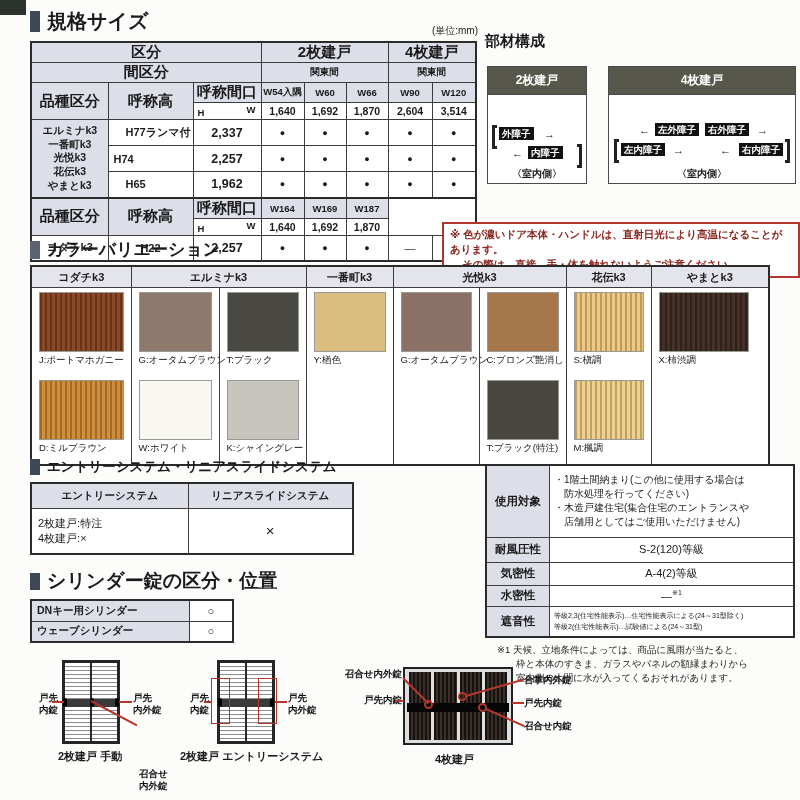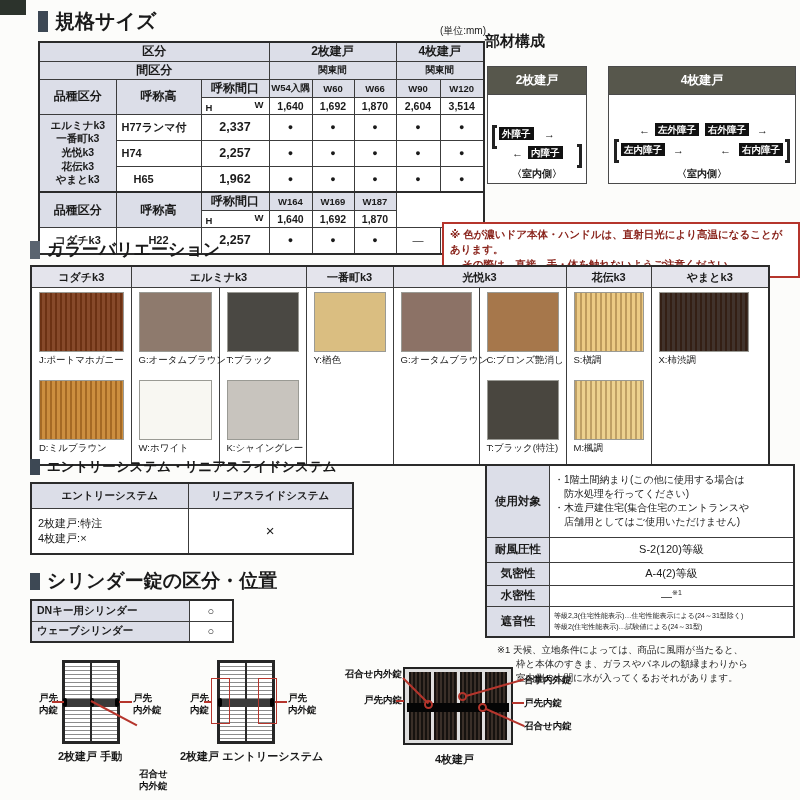--- a/index.html
+++ b/index.html
@@ -8,21 +8,21 @@
        -webkit-font-smoothing:antialiased;overflow:hidden;}
   .abs{position:absolute;}
   .pre{white-space:pre-line;}
   
   .sec-title{display:flex;align-items:center;font-weight:bold;}
   .marker{display:inline-block;width:10px;background:#3d4854;margin-right:7px;}
   
   table{border-collapse:collapse;table-layout:fixed;}
   .spec-tbl{width:445px;border:2px solid #2b2b2b;background:#fff;}
   .spec-tbl th,.spec-tbl td{border:1px solid #3c3c3c;padding:0;text-align:center;vertical-align:middle;overflow:hidden;}
-  .spec-tbl th{background:#dcdee8;font-size:12px;font-weight:bold;}
+  .spec-tbl th{background:#dcdee8;font-size:15px;font-weight:bold;}
   .spec-tbl .wlab{font-size:9.5px;}
   .spec-tbl td{font-size:11px;background:#fff;}
   .spec-tbl .num{font-size:10.5px;font-weight:bold;}
   .spec-tbl .big{font-size:12.5px;font-weight:bold;}
   .spec-tbl .mark{font-size:9px;}
   .spec-tbl .dash{font-size:11px;color:#333;}
   .spec-tbl .dot{border-left:1px dotted #787878;}
   .spec-tbl .grp{background:#dcdee8;font-size:10.5px;font-weight:bold;line-height:1.3;}
   .spec-tbl .name{font-weight:bold;font-size:11px;}
   .diagcell{position:relative;background:
@@ -75,21 +75,21 @@
   .rc{position:absolute;width:9px;height:9px;border:2px solid #b5352c;border-radius:50%;box-sizing:border-box;}
   .dlabel{position:absolute;font-size:9.5px;font-weight:bold;line-height:1.25;color:#111;}
   .dcap{position:absolute;font-size:11px;font-weight:bold;white-space:nowrap;}
   .corner-tab{position:absolute;left:0;top:0;width:26px;height:15px;background:#2c332c;}
 </style>
 </head>
 <body>
 
 <div class="corner-tab"></div>
 
-<div class="abs" style="left:38px;top:8px;width:450px;">
+<div class="abs" style="left:30px;top:8px;width:450px;">
   <div class="sec-title" style="font-size:20px;">
     <span class="marker" style="height:21px;"></span>
     <span>規格サイズ</span>
   </div>
   <div class="abs" style="left:370px;top:16px;width:78px;text-align:right;font-size:10px;">(単位:mm)</div>
   <table class="spec-tbl" style="margin-top:6px;">
     <colgroup>
       <col style="width:77px">
         <col style="width:85px">
         <col style="width:68px">
@@ -132,21 +132,21 @@
       <td class="num dot">3,514</td>
     </tr>
     <tr style="height:26px;">
       <td rowspan="3" class="grp">
         <div>エルミナk3</div>
         <div>一番町k3</div>
         <div>光悦k3</div>
         <div>花伝k3</div>
         <div>やまとk3</div>
       </td>
-      <td class="name" style="text-align:left;padding-left:5px;">H77ランマ付</td>
+      <td class="name" style="text-align:left;padding-left:17px;">H77ランマ付</td>
       <td class="big">2,337</td>
       <td class="mark">●</td>
       <td class="mark dot">●</td>
       <td class="mark dot">●</td>
       <td class="mark">●</td>
       <td class="mark dot">●</td>
     </tr>
     <tr style="height:26px;">
       <td class="name" style="text-align:left;padding-left:5px;">H74</td>
       <td class="big">2,257</td>

